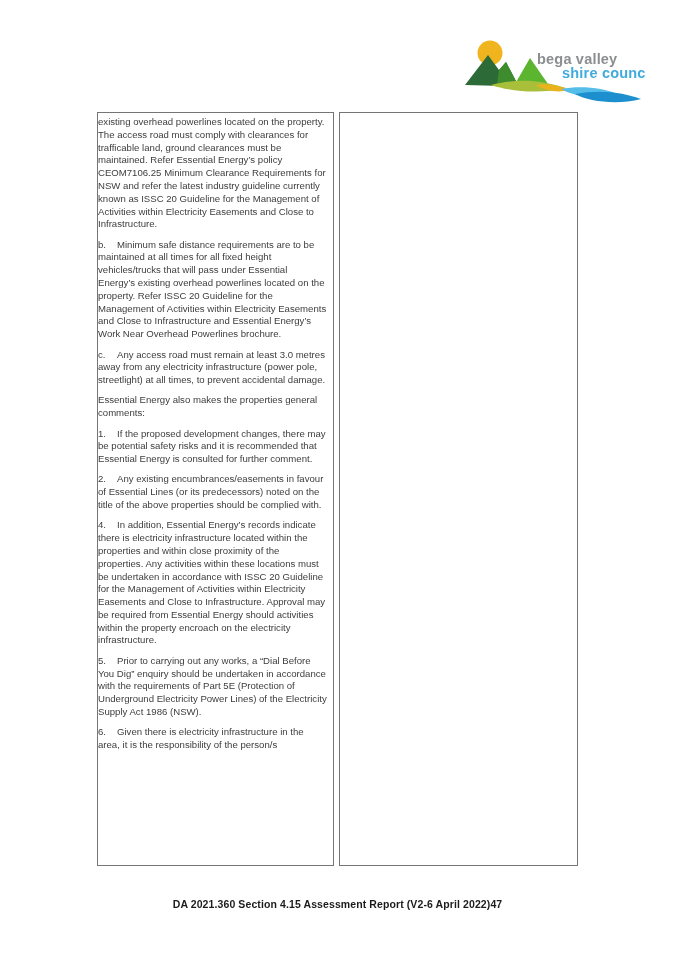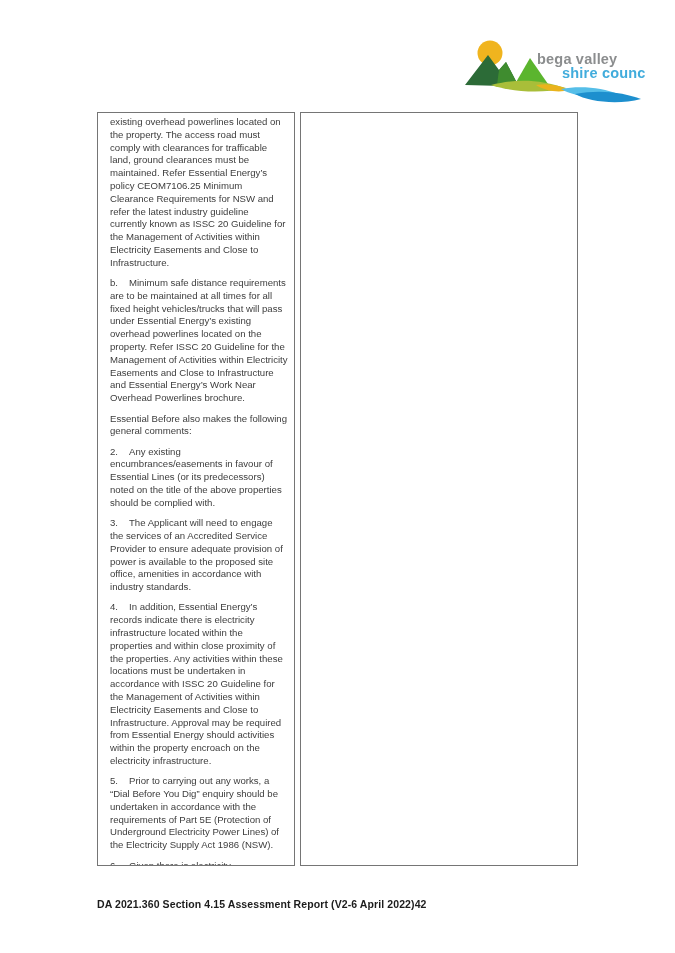--- a/index.html
+++ b/index.html
@@ -29,22 +29,22 @@
     gap: 5px;
     box-sizing: border-box;
   }
   .doc-cell {
     border: 1.5px solid #757575;
     box-sizing: border-box;
     height: 754px;
     background: #ffffff;
   }
   .doc-cell.left {
-    width: 198px;
-    padding: 3px 6px 2px 12px;
+    width: 237px;
+    padding: 3px 6px 2px 0;
     overflow: hidden;
   }
   .doc-cell.right { flex: 1; }
 
   .doc-cell.left p {
     margin: 0 0 7.5px 0;
     font-size: 9.6px;
     line-height: 12.8px;
     color: #3d3d3d;
   }
@@ -52,21 +52,21 @@
     display: inline-block;
     min-width: 19px;
   }
 
   
   .report-footer {
     position: absolute;
     left: 97px; top: 898px;
     width: 481px;
     display: flex;
-    justify-content: flex-start;
+    justify-content: center;
     align-items: baseline;
     font-size: 10.5px;
     font-weight: bold;
     color: #1c1c1c;
     letter-spacing: 0.1px;
   }
 </style>
 </head>
 <body>
 
@@ -93,28 +93,29 @@
 
       <text class="logo-text" x="74" y="31" font-size="14.5" fill="#8B8D8E">bega valley</text>
       <text class="logo-text" x="99" y="45" font-size="14.5" fill="#41ACDC">shire council</text>
     </svg>
   </div>
 
   <div class="doc-table">
     <div class="doc-cell left">
       <p><span class="p-label"></span><span>existing overhead powerlines located on the property. The access road must comply with clearances for trafficable land, ground clearances must be maintained. Refer Essential Energy’s policy CEOM7106.25 Minimum Clearance Requirements for NSW and refer the latest industry guideline currently known as ISSC 20 Guideline for the Management of Activities within Electricity Easements and Close to Infrastructure.</span></p>
       <p><span class="p-label">b.</span><span>Minimum safe distance requirements are to be maintained at all times for all fixed height vehicles/trucks that will pass under Essential Energy’s existing overhead powerlines located on the property. Refer ISSC 20 Guideline for the Management of Activities within Electricity Easements and Close to Infrastructure and Essential Energy’s Work Near Overhead Powerlines brochure.</span></p>
-      <p><span class="p-label"></span><span>Essential Before also makes the following general comments:</span></p>
+      <p><span class="p-label">c.</span><span>Any access road must remain at least 3.0 metres away from any electricity infrastructure (power pole, streetlight) at all times, to prevent accidental damage.</span></p>
+      <p><span class="p-label"></span><span>Essential Energy also makes the properties general comments:</span></p>
+      <p><span class="p-label">1.</span><span>If the proposed development changes, there may be potential safety risks and it is recommended that Essential Energy is consulted for further comment.</span></p>
       <p><span class="p-label">2.</span><span>Any existing encumbrances/easements in favour of Essential Lines (or its predecessors) noted on the title of the above properties should be complied with.</span></p>
-      <p><span class="p-label">3.</span><span>The Applicant will need to engage the services of an Accredited Service Provider to ensure adequate provision of power is available to the proposed site office, amenities in accordance with industry standards.</span></p>
       <p><span class="p-label">4.</span><span>In addition, Essential Energy’s records indicate there is electricity infrastructure located within the properties and within close proximity of the properties. Any activities within these locations must be undertaken in accordance with ISSC 20 Guideline for the Management of Activities within Electricity Easements and Close to Infrastructure. Approval may be required from Essential Energy should activities within the property encroach on the electricity infrastructure.</span></p>
       <p><span class="p-label">5.</span><span>Prior to carrying out any works, a “Dial Before You Dig” enquiry should be undertaken in accordance with the requirements of Part 5E (Protection of Underground Electricity Power Lines) of the Electricity Supply Act 1986 (NSW).</span></p>
       <p><span class="p-label">6.</span><span>Given there is electricity infrastructure in the area, it is the responsibility of the person/s</span></p>
     </div>
     <div class="doc-cell right"></div>
   </div>
 
   <div class="report-footer">
     <span>DA 2021.360 Section 4.15 Assessment Report (V2-6 April 2022)</span>
-    <span>42</span>
+    <span>47</span>
   </div>
 
 </div>
 
 </body></html>

